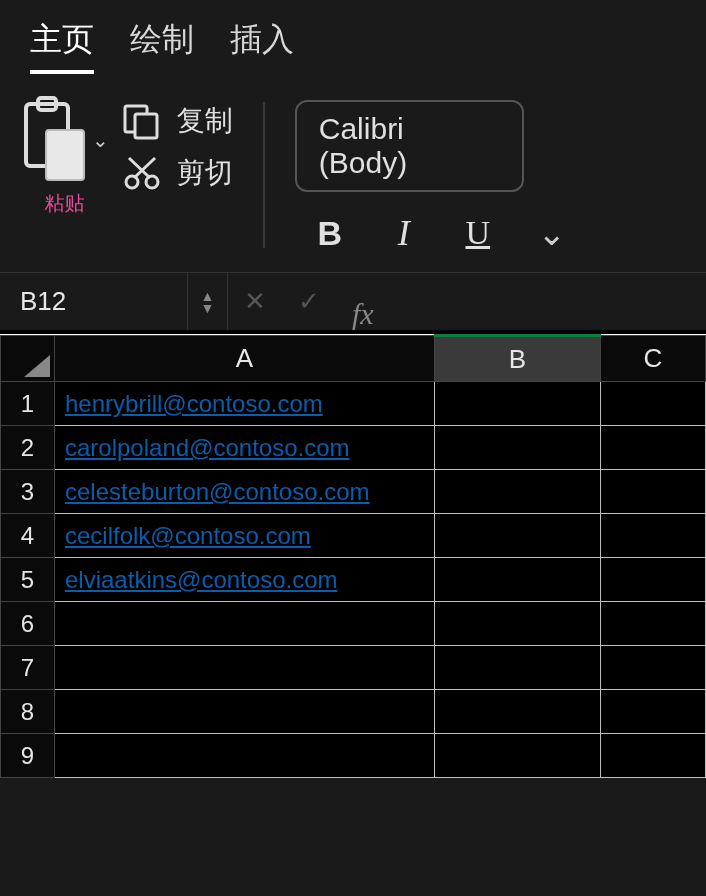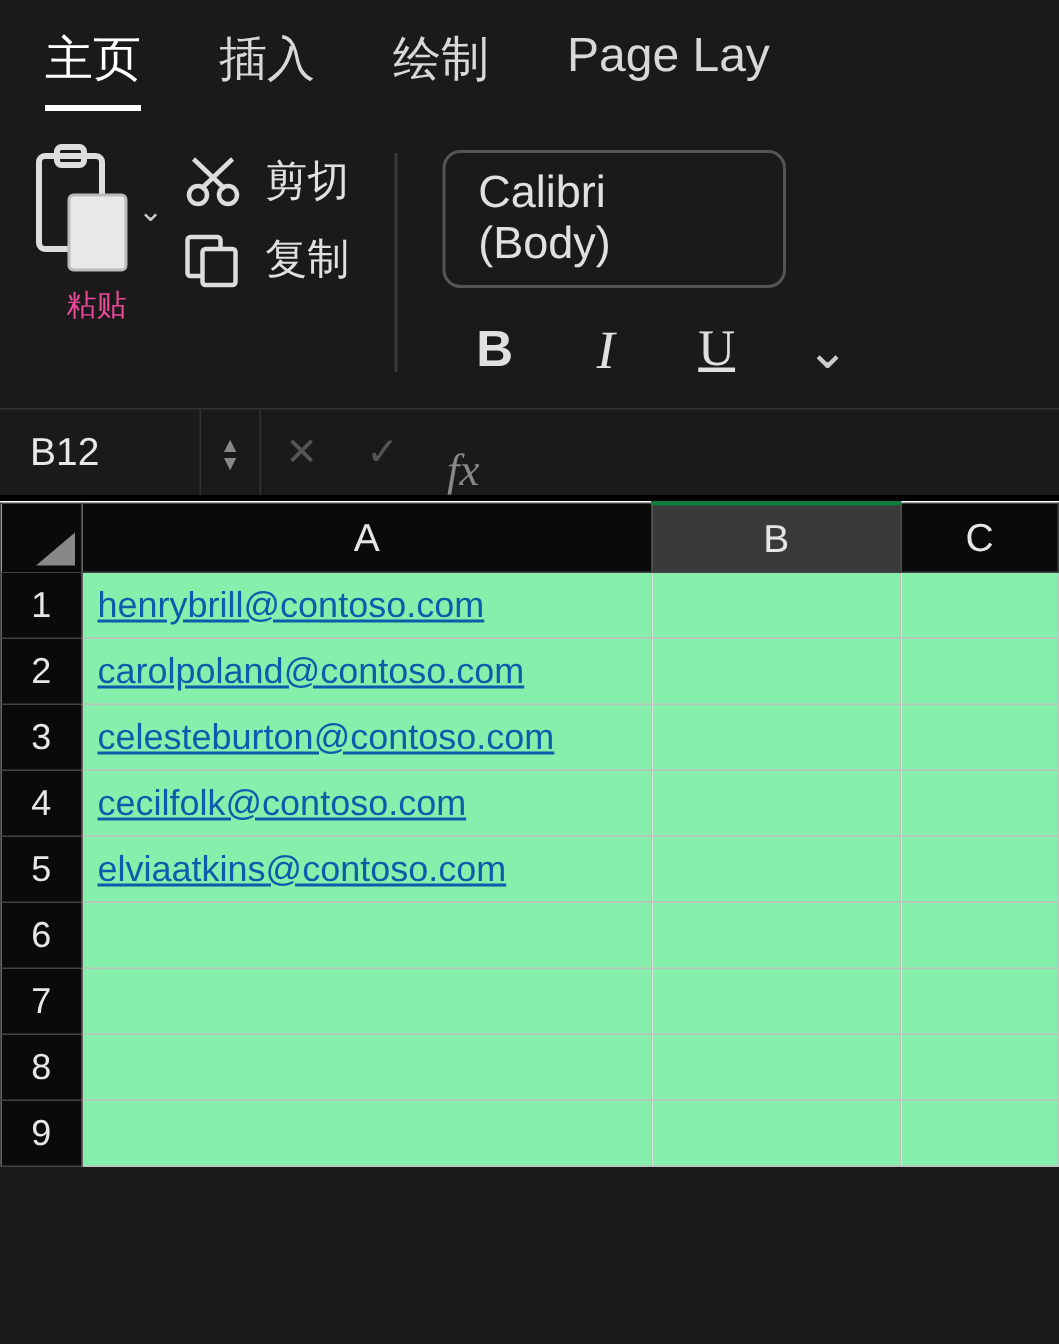--- a/index.html
+++ b/index.html
@@ -8,21 +8,21 @@
     height: 896px;
     background: #1a1a1a;
     font-family: "Segoe UI", Arial, sans-serif;
     overflow: hidden;
     color: #e0e0e0;
   }
 
   
   .tabs {
     display: flex;
-    gap: 52px;
+    gap: 36px;
     padding: 18px 30px 10px 30px;
     background: #1a1a1a;
   }
   .tab {
     font-size: 32px;
     color: #d8d8d8;
     padding-bottom: 8px;
     cursor: pointer;
   }
   .tab.active {
@@ -113,21 +113,21 @@
 
   
   .formula-bar {
     display: flex;
     align-items: center;
     background: #1a1a1a;
     height: 58px;
     border-top: 1px solid #333;
   }
   .name-box {
-    width: 134px;
+    width: 188px;
     height: 100%;
     display: flex;
     align-items: center;
     padding: 0 20px;
     font-size: 26px;
     color: #e8e8e8;
     border-right: 1px solid #333;
   }
   .stepper {
     width: 40px;
@@ -201,42 +201,41 @@
     background: #0a0a0a;
     color: #e6e6e6;
     font-weight: normal;
     font-size: 24px;
     width: 54px;
     height: 44px;
     text-align: center;
     border-color: #444;
   }
   .sheet tbody td {
-    background: #86efac;
+    background: #000000;
     font-size: 24px;
     padding: 4px 10px;
     height: 44px;
     color: #222;
     white-space: nowrap;
     overflow: hidden;
   }
   .sheet tbody td a.hyper {
     color: #0b5cab;
     text-decoration: underline;
   }
   .row-last th, .row-last td { height: 28px; }
 </style>
 </head>
 <body>
 
 <div class="tabs">
   <div class="tab active">主页</div>
+  <div class="tab">绘制</div>
   <div class="tab">插入</div>
-  <div class="tab">绘制</div>
-  <div class="tab">Page Lay</div>
 </div>
 
 <div class="ribbon">
 
   <div class="paste-group">
     <div class="paste-icon-wrap">
       <span class="clipboard-icon">
         <svg viewBox="0 0 68 88" width="68" height="88">
           <rect x="6" y="8" width="42" height="62" rx="4" fill="none" stroke="#ddd" stroke-width="4"></rect>
           <rect x="18" y="2" width="18" height="12" rx="3" fill="none" stroke="#ddd" stroke-width="4"></rect>
@@ -245,36 +244,36 @@
       </span>
       <span style="color:#ccc;font-size:20px;">⌄</span>
     </div>
     <div class="paste-label">粘贴</div>
   </div>
 
   <div class="clip-actions">
     <div class="clip-action">
       <span class="ico">
         <svg viewBox="0 0 42 38" width="42" height="38">
+          <rect x="4" y="4" width="22" height="26" rx="2" fill="none" stroke="#ddd" stroke-width="3"></rect>
+          <rect x="14" y="12" width="22" height="24" rx="2" fill="#1a1a1a" stroke="#ddd" stroke-width="3"></rect>
+        </svg>
+      </span>
+      <span>复制</span>
+    </div>
+    <div class="clip-action">
+      <span class="ico">
+        <svg viewBox="0 0 42 38" width="42" height="38">
           <circle cx="11" cy="28" r="6" fill="none" stroke="#ddd" stroke-width="3"></circle>
           <circle cx="31" cy="28" r="6" fill="none" stroke="#ddd" stroke-width="3"></circle>
           <line x1="13" y1="24" x2="34" y2="4" stroke="#ddd" stroke-width="3"></line>
           <line x1="29" y1="24" x2="8" y2="4" stroke="#ddd" stroke-width="3"></line>
         </svg>
       </span>
       <span>剪切</span>
-    </div>
-    <div class="clip-action">
-      <span class="ico">
-        <svg viewBox="0 0 42 38" width="42" height="38">
-          <rect x="4" y="4" width="22" height="26" rx="2" fill="none" stroke="#ddd" stroke-width="3"></rect>
-          <rect x="14" y="12" width="22" height="24" rx="2" fill="#1a1a1a" stroke="#ddd" stroke-width="3"></rect>
-        </svg>
-      </span>
-      <span>复制</span>
     </div>
   </div>
 
   <div class="vsep"></div>
 
   <div class="font-group">
     <div class="font-name-box">Calibri (Body)</div>
     <div class="font-style-row">
       <span class="fs-btn fs-bold">B</span>
       <span class="fs-btn fs-italic">I</span>

